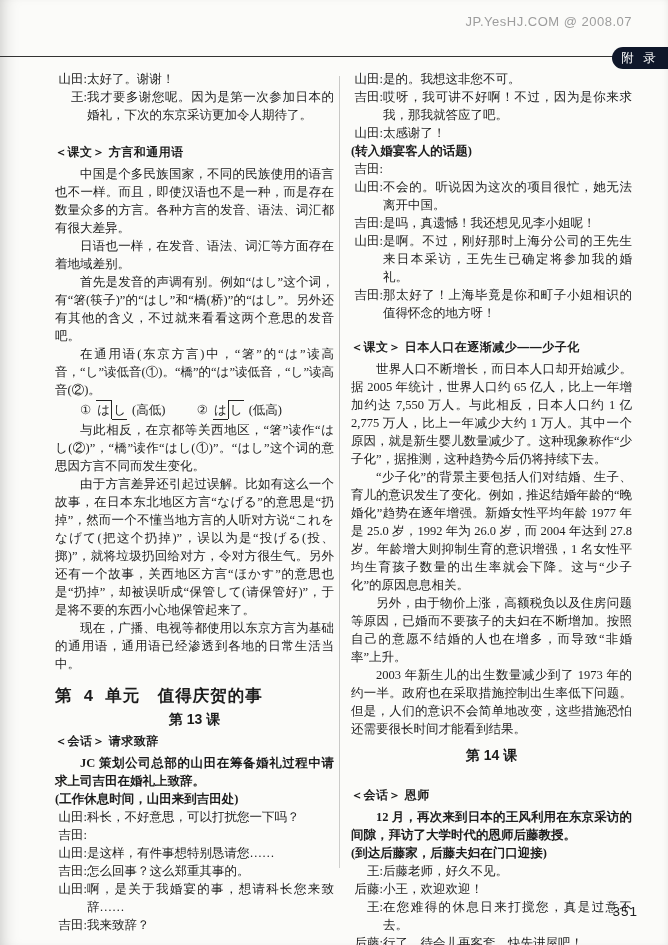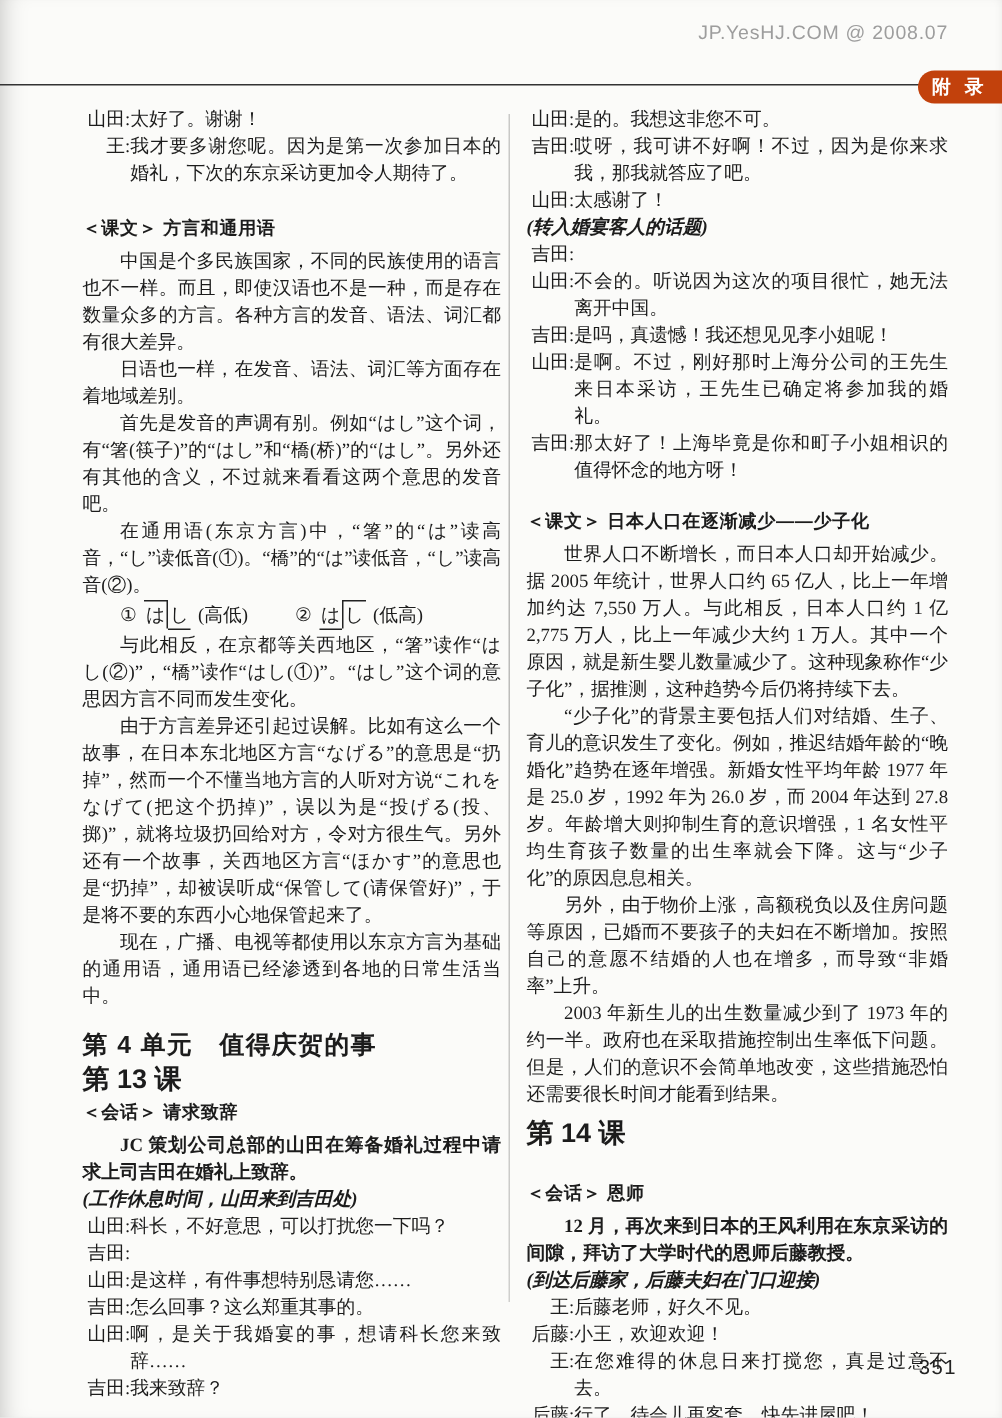--- a/index.html
+++ b/index.html
@@ -18,24 +18,24 @@
     position:absolute;top:14px;right:36px;
     font-family:"Liberation Sans","DejaVu Sans",sans-serif;
     font-size:13px;color:#9d9d9d;letter-spacing:.5px;
   }
   .header-rule{
     position:absolute;top:56px;left:0;width:622px;height:0;
     border-top:1.6px solid #333;
   }
   .appendix-tab{
     position:absolute;top:47px;right:0;width:56px;height:22px;
-    background:#c2410c;color:#fff;
+    background:#0f172a;color:#fff;
     border-radius:11px 0 0 11px;
     display:flex;align-items:center;justify-content:center;
-    font-size:12.5px;font-weight:bold;letter-spacing:3px;
+    font-size:12.5px;font-weight:normal;letter-spacing:3px;
     font-family:"Liberation Sans","DejaVu Sans",sans-serif;
   }
   .col-divider{
     position:absolute;left:339px;top:76px;height:792px;width:1px;
     background:linear-gradient(#c9c9c7,#b9b9b7 40%,#cfcfcd);
   }
   .column{
     position:absolute;top:70px;
     font-size:12.5px;line-height:18px;
     text-align:justify;
@@ -46,30 +46,30 @@
   .spk{flex:0 0 2.55em;text-align:right;white-space:nowrap;}
   .dtxt{flex:1 1 auto;}
   .para{text-indent:2em;margin:0;}
   .sec-heading{
     font-weight:bold;font-size:12px;line-height:20px;margin:8px 0 3px;
     font-family:"Liberation Sans","DejaVu Sans",sans-serif;letter-spacing:.5px;
     text-align:left;
   }
   .unit-heading{
     font-weight:bold;font-size:16.5px;line-height:24px;margin:12px 0 1px;
-    font-family:Liberation Sans, sans-serif;letter-spacing:1px;
+    font-family:Liberation Mono, monospace;letter-spacing:1px;
     text-align:left;
   }
   .lesson-heading{
-    font-weight:bold;font-size:18px;line-height:19px;margin:1px 0;
-    font-family:"Liberation Sans","DejaVu Sans",sans-serif;
-    text-align:left;
+    font-weight:bold;font-size:14px;line-height:19px;margin:1px 0;
+    font-family:"Liberation Sans","DejaVu Sans",sans-serif;
+    text-align:center;
   }
   .intro{font-weight:bold;text-indent:2em;}
-  .stage{font-weight:bold;font-style:italic;}
+  .stage{font-weight:bold;}
   .gap-s{height:7px;}
   .gap-m{height:10px;}
   .pitch-line{margin:1px 0;text-indent:2em;text-align:left;}
   .pitch-word{display:inline-block;margin:0 2px;text-indent:0;}
   .mora{display:inline-block;padding:0 1px;}
   .m-hi1{border-top:1.2px solid #222;border-right:1.2px solid #222;}
   .m-lo1{border-bottom:1.2px solid #222;}
   .m-lo2{border-bottom:1.2px solid #222;}
   .m-hi2{border-top:1.2px solid #222;border-left:1.2px solid #222;}
   .pitch-sep{display:inline-block;width:2em;}

